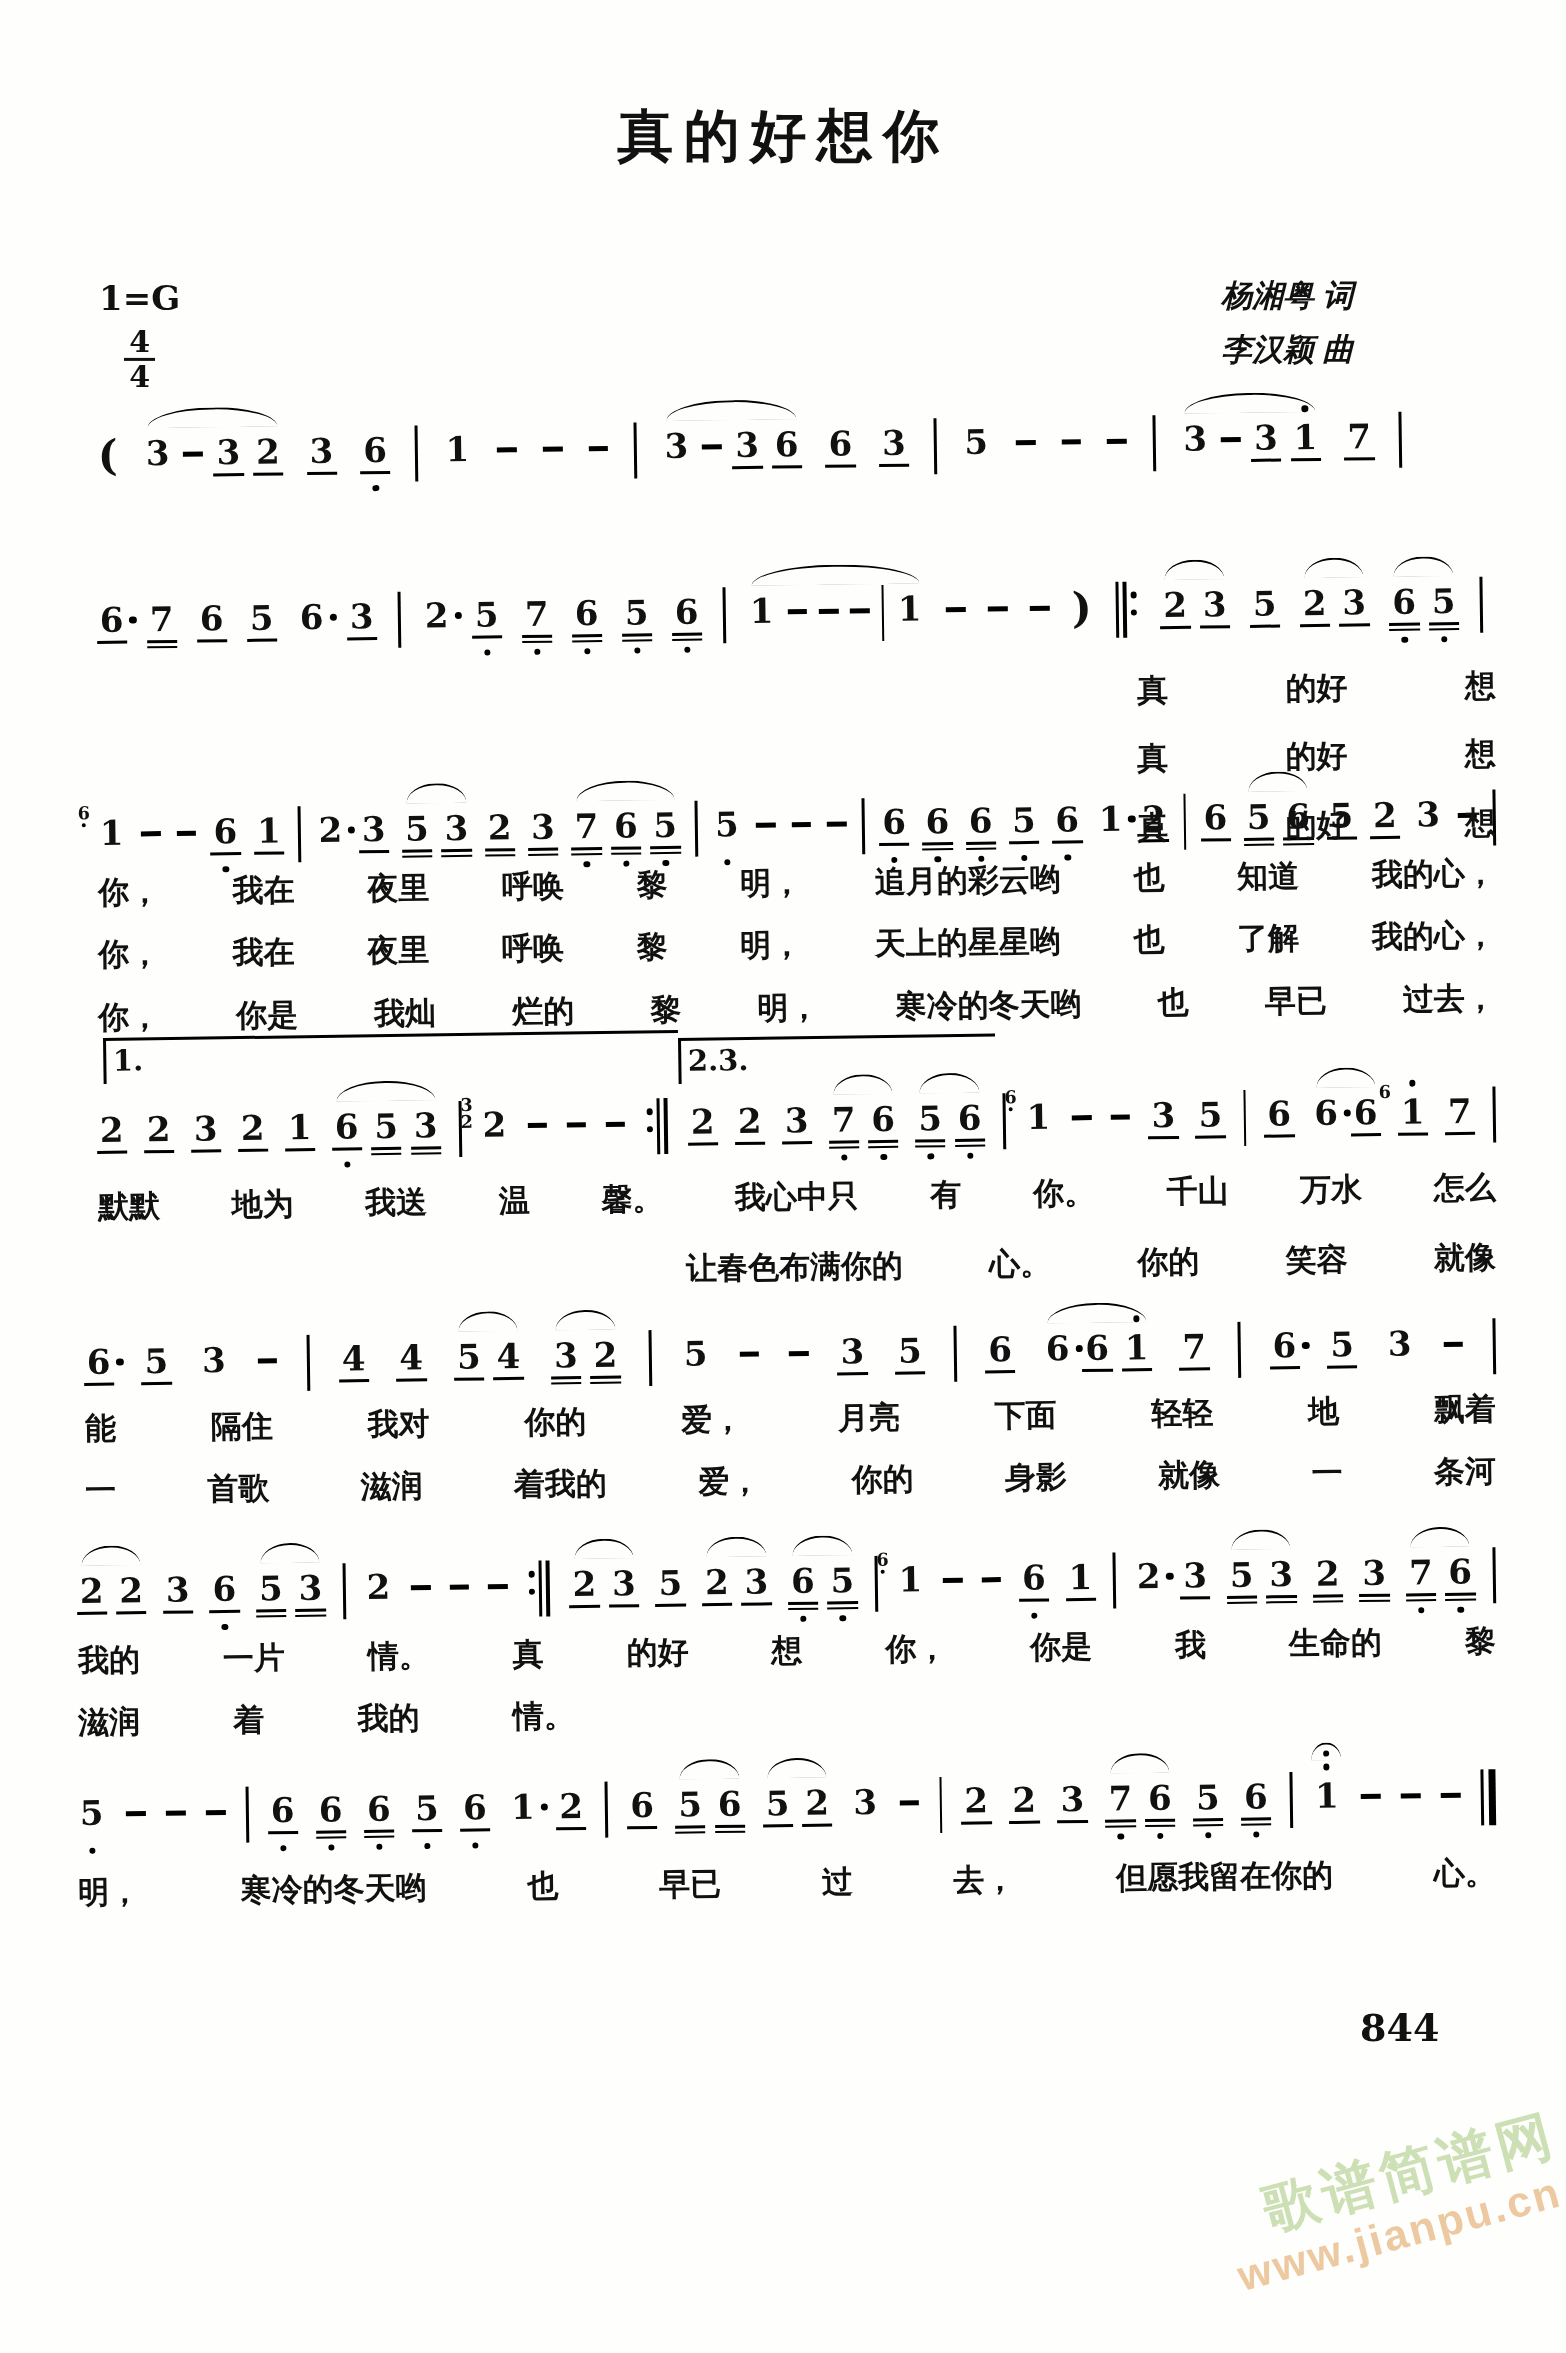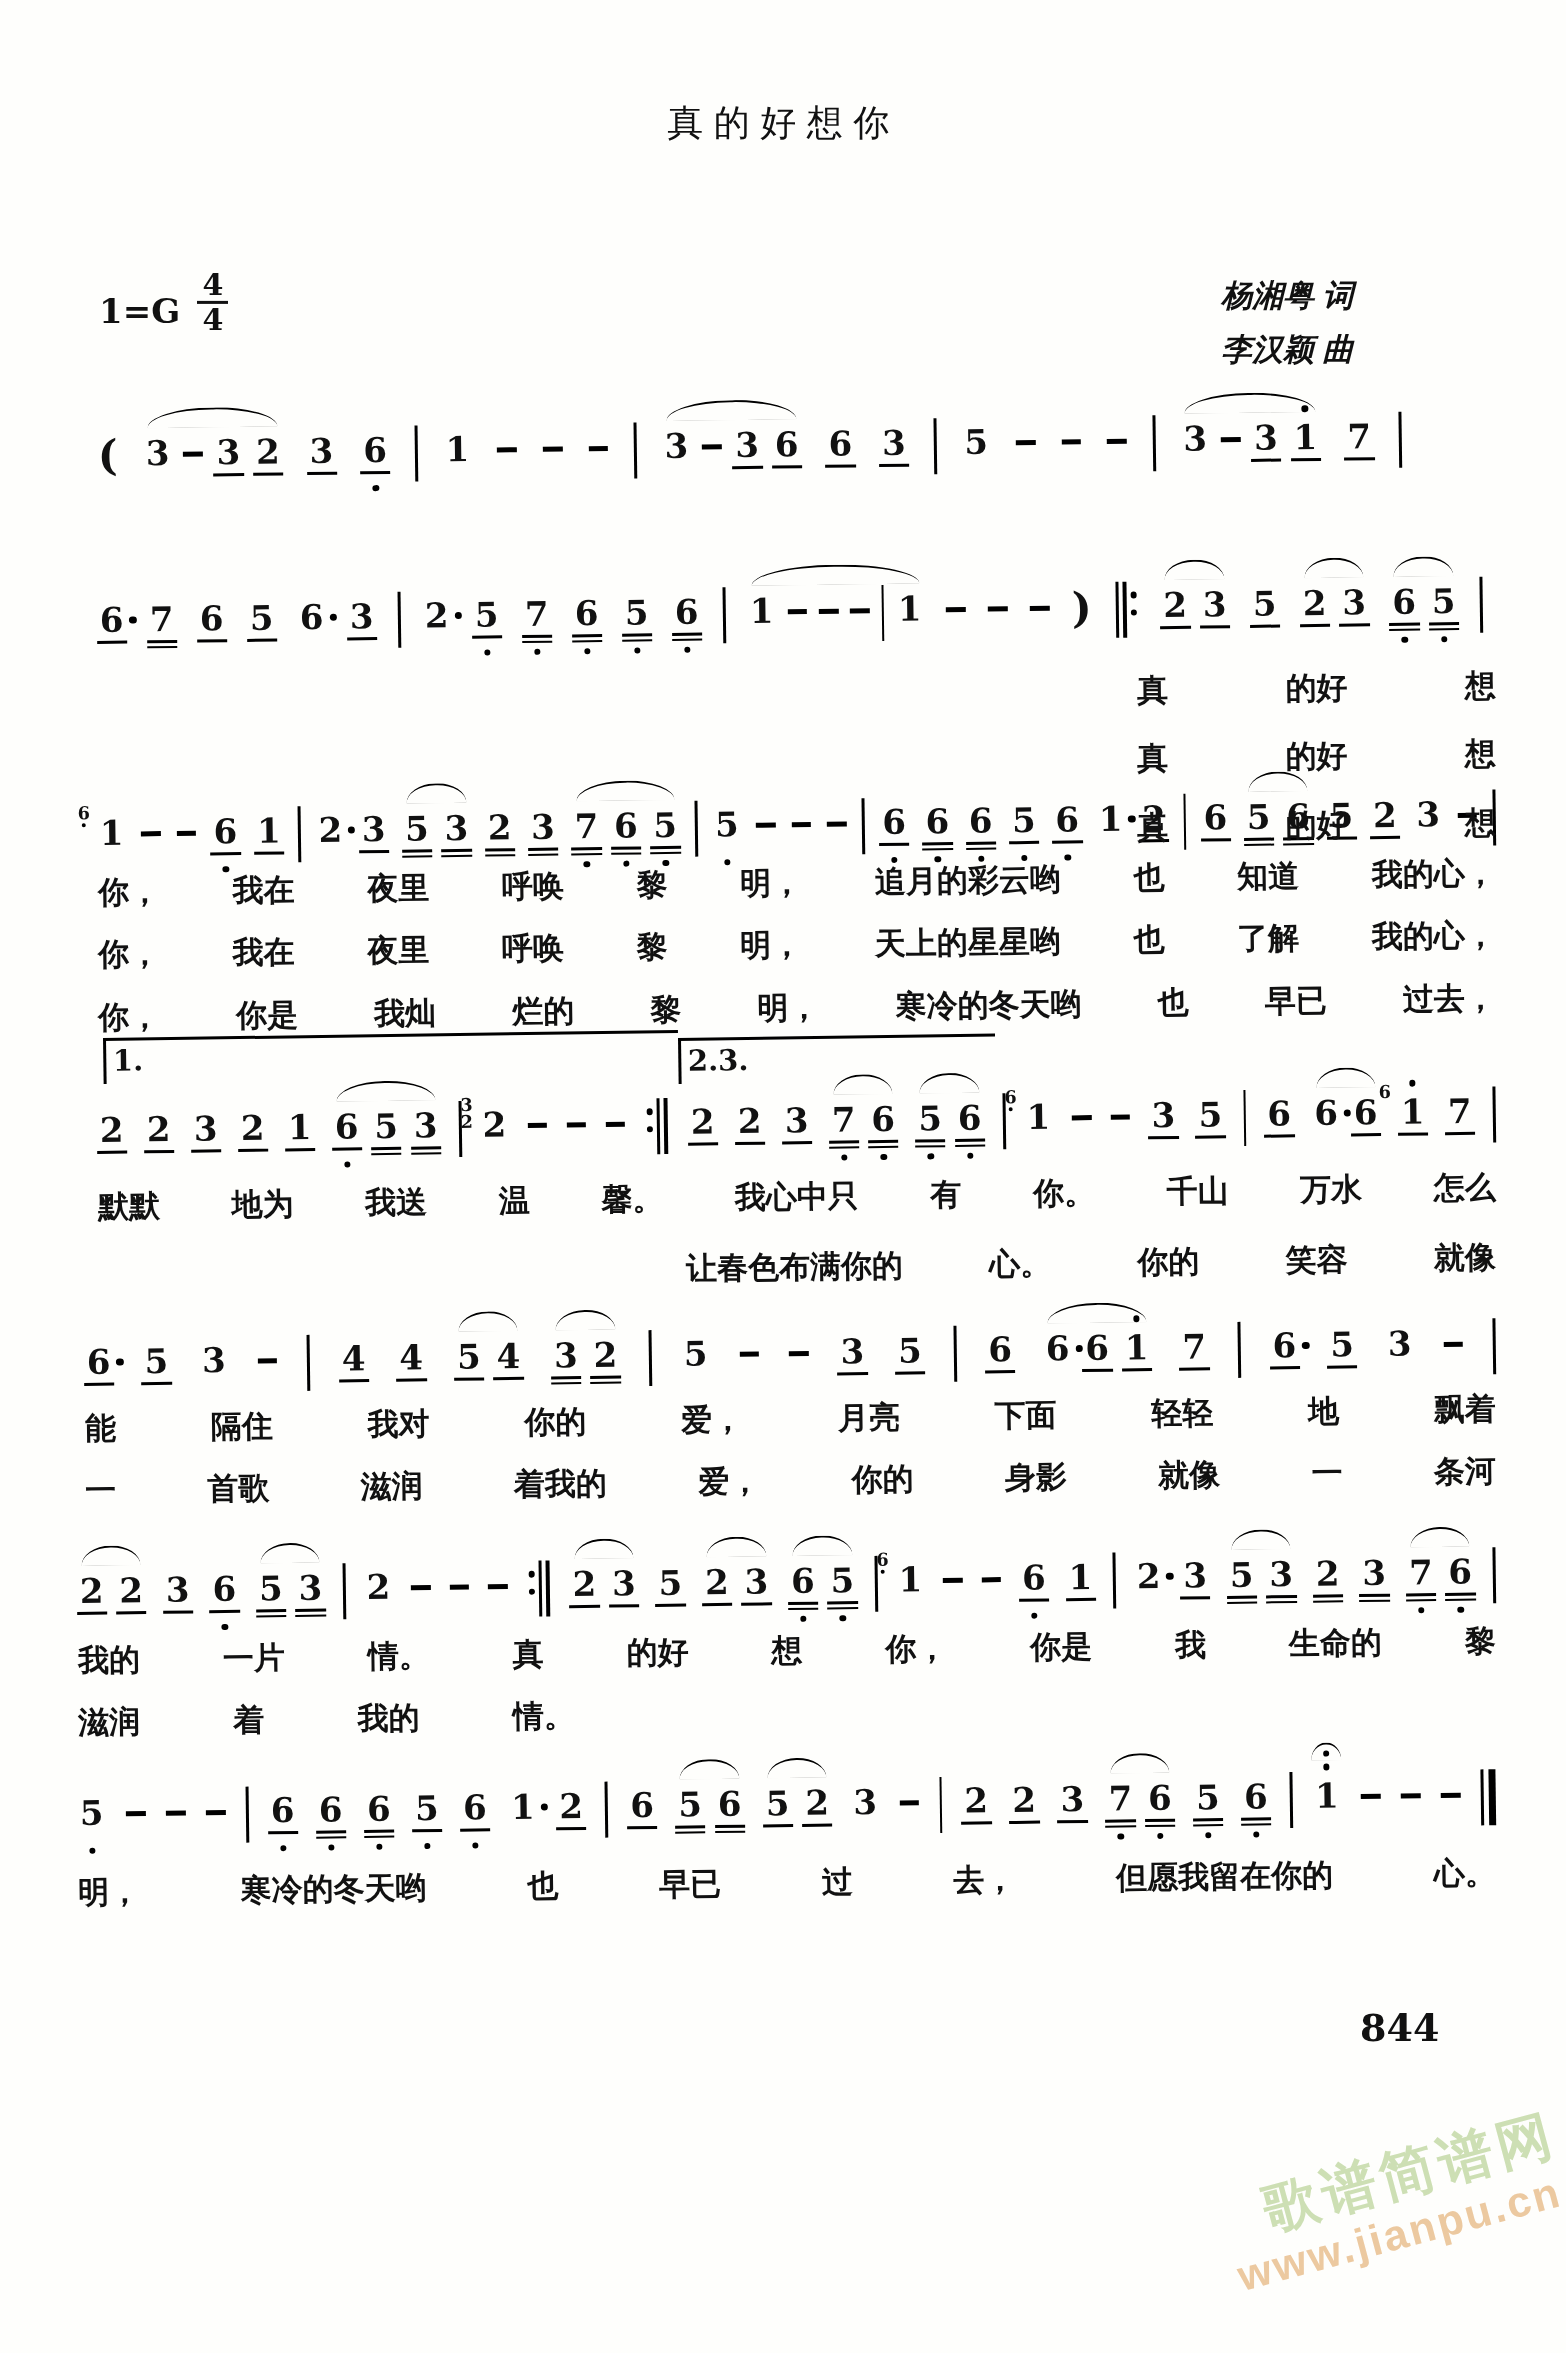--- a/index.html
+++ b/index.html
@@ -2,23 +2,23 @@
 <html style="font-size:10.5px"><head>
 <meta charset="utf-8">
 <style>
   html,body{margin:0;padding:0;}
   body{width:1567px;height:2354px;position:relative;background:#fefefc;color:#111;
        font-family:"Liberation Sans",sans-serif;overflow:hidden;}
   #stage{position:absolute;inset:0;}
 
   
   .title{position:absolute;top:99px;left:50%;transform:translateX(-50%);
-         font-size:36px;font-weight:400;letter-spacing:10.5px;white-space:nowrap;}
+         font-size:56px;font-weight:700;letter-spacing:10.5px;white-space:nowrap;}
   .keybox{position:absolute;top:278px;left:99px;display:flex;align-items:center;gap:17px;
-          font-family:"DejaVu Serif",serif;font-weight:700;}
+          font-family:"DejaVu Serif",serif;font-weight:700;flex-direction:column;}
   .keysig{font-size:34px;}
   .frac{display:inline-block;text-align:center;font-size:30px;line-height:1.05;transform:translateY(-9.1px);}
   .frac .tp{display:block;border-bottom:3.3px solid #111;padding:0 5.2px;}
   .frac .bt{display:block;}
   .credits{position:absolute;top:269px;left:1221px;font-size:31px;font-weight:700;line-height:1.75;font-style:italic;}
 
   
   .sys{position:absolute;display:flex;justify-content:space-between;align-items:flex-start;
        height:55px;transform:rotate(-0.8deg);transform-origin:0 50%;}
   .note{position:relative;text-align:center;padding:0 2px;

